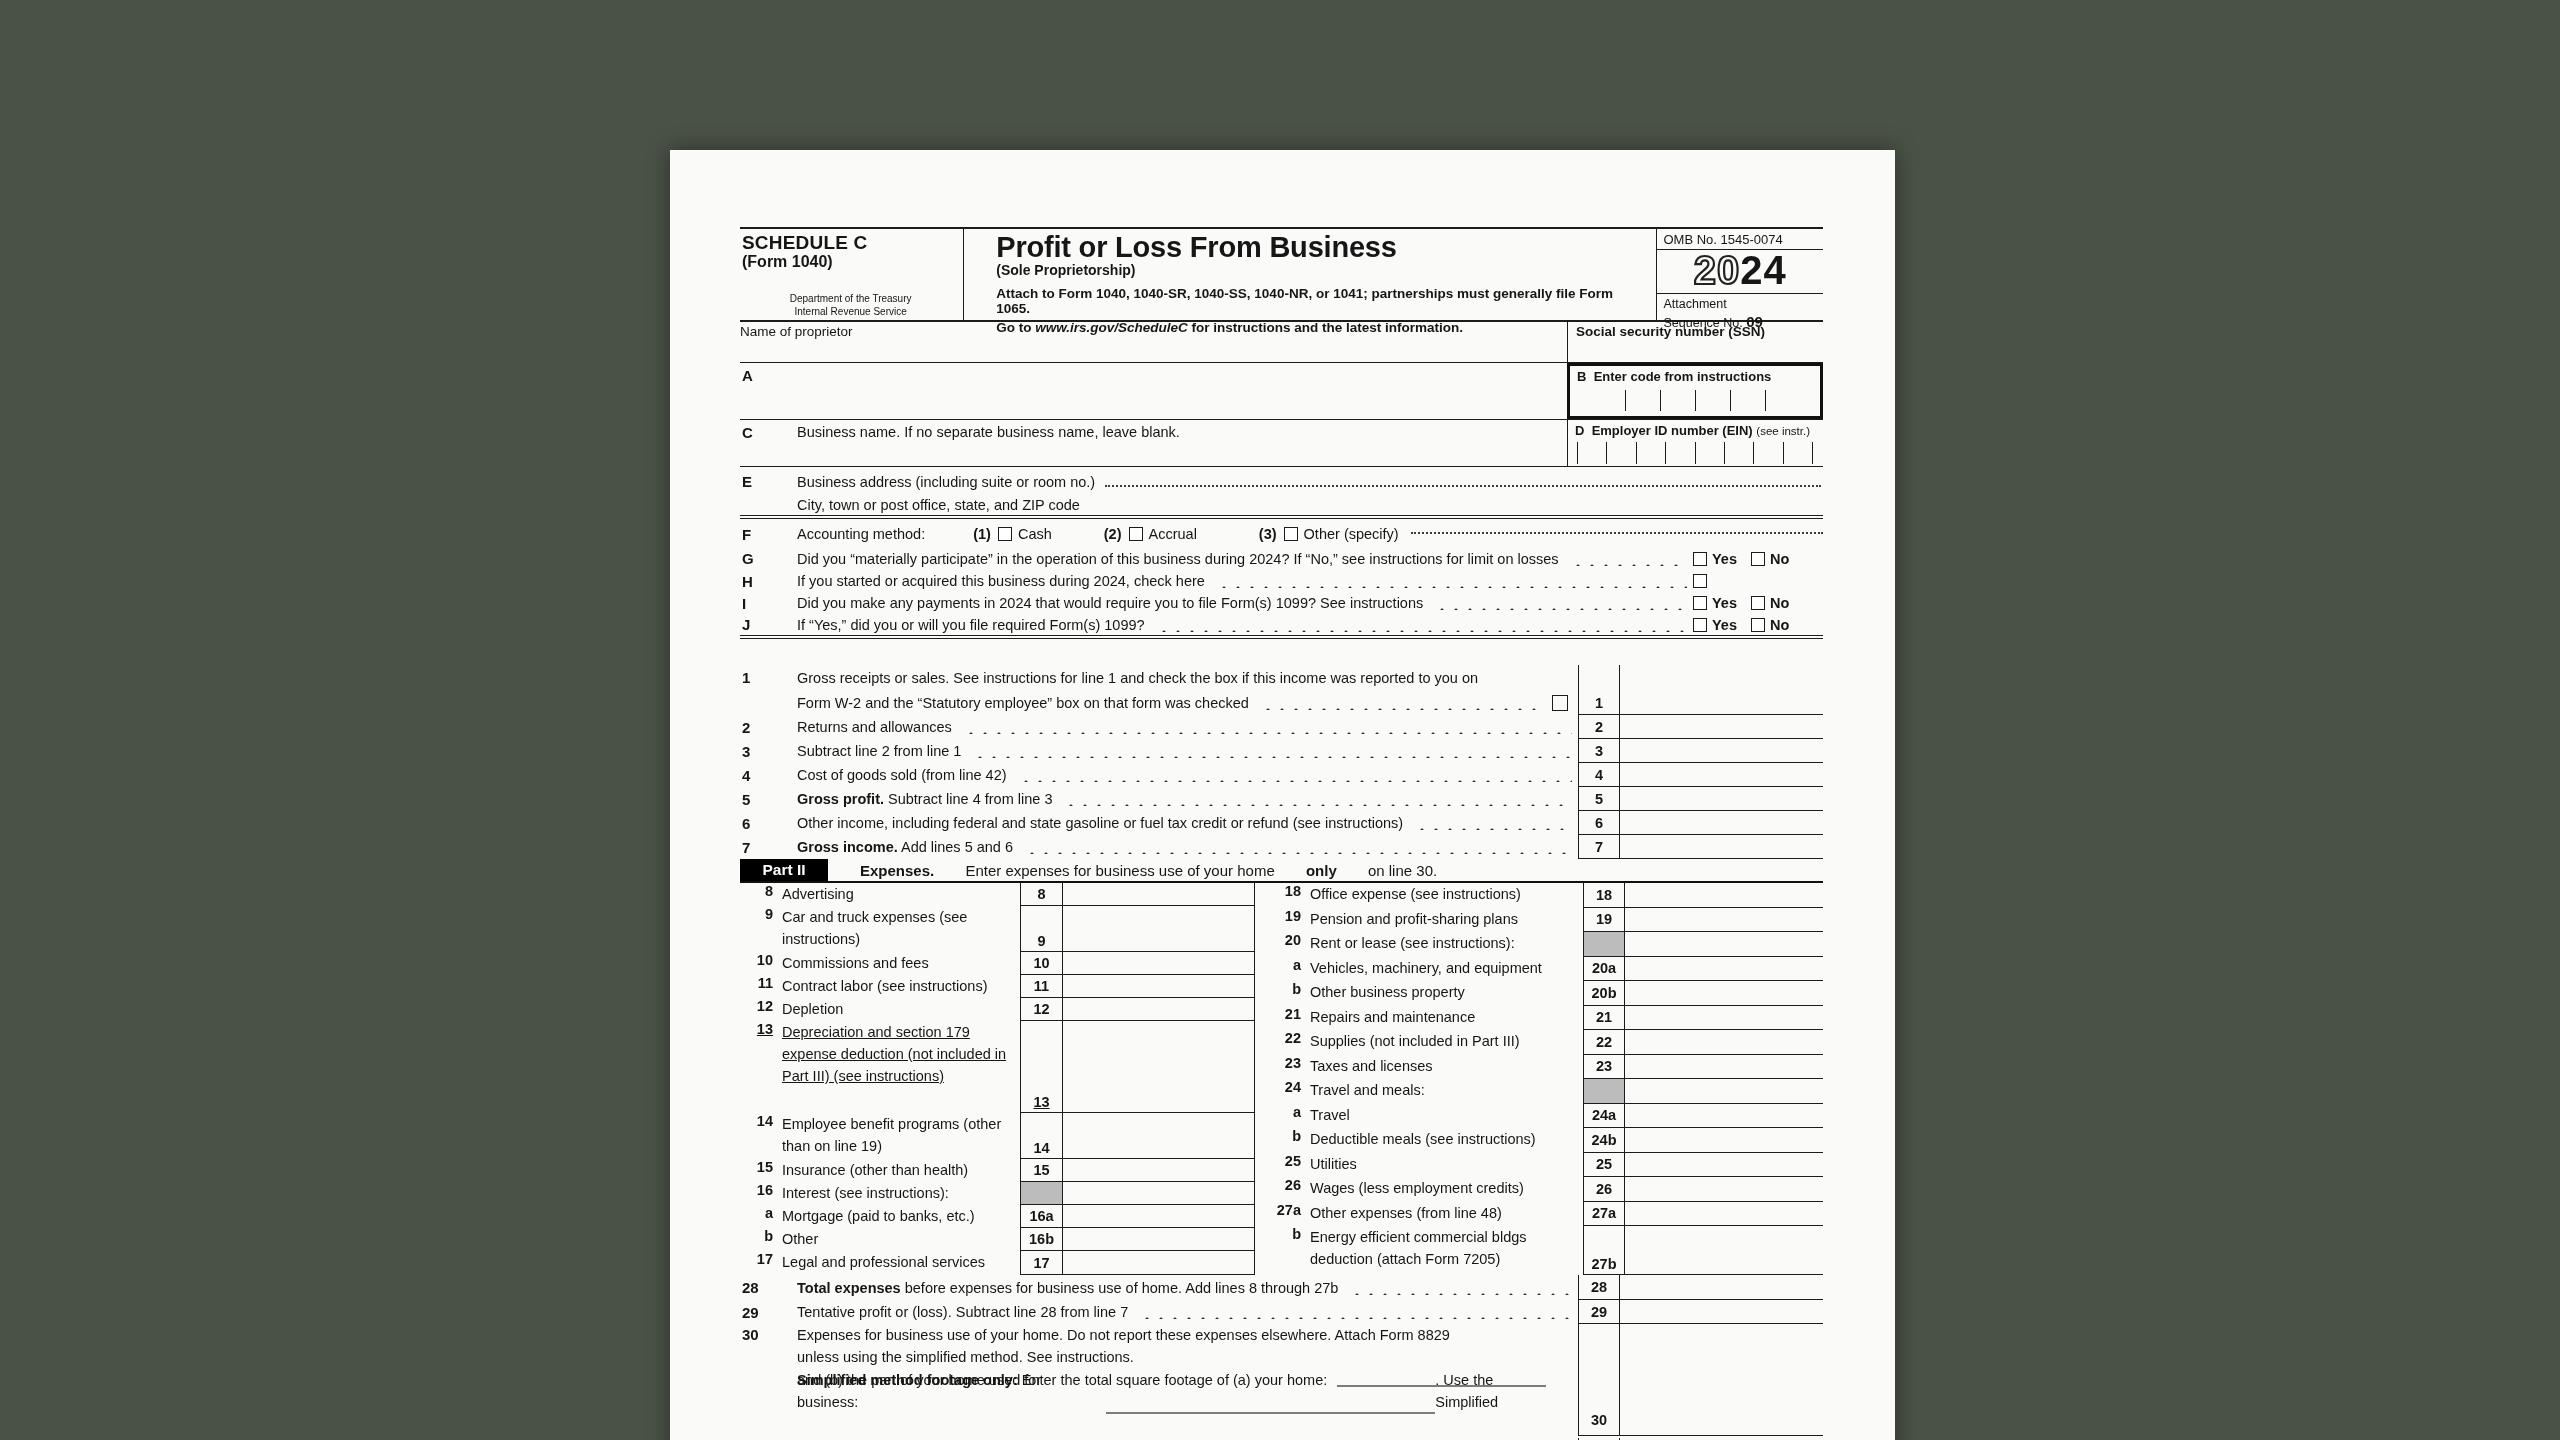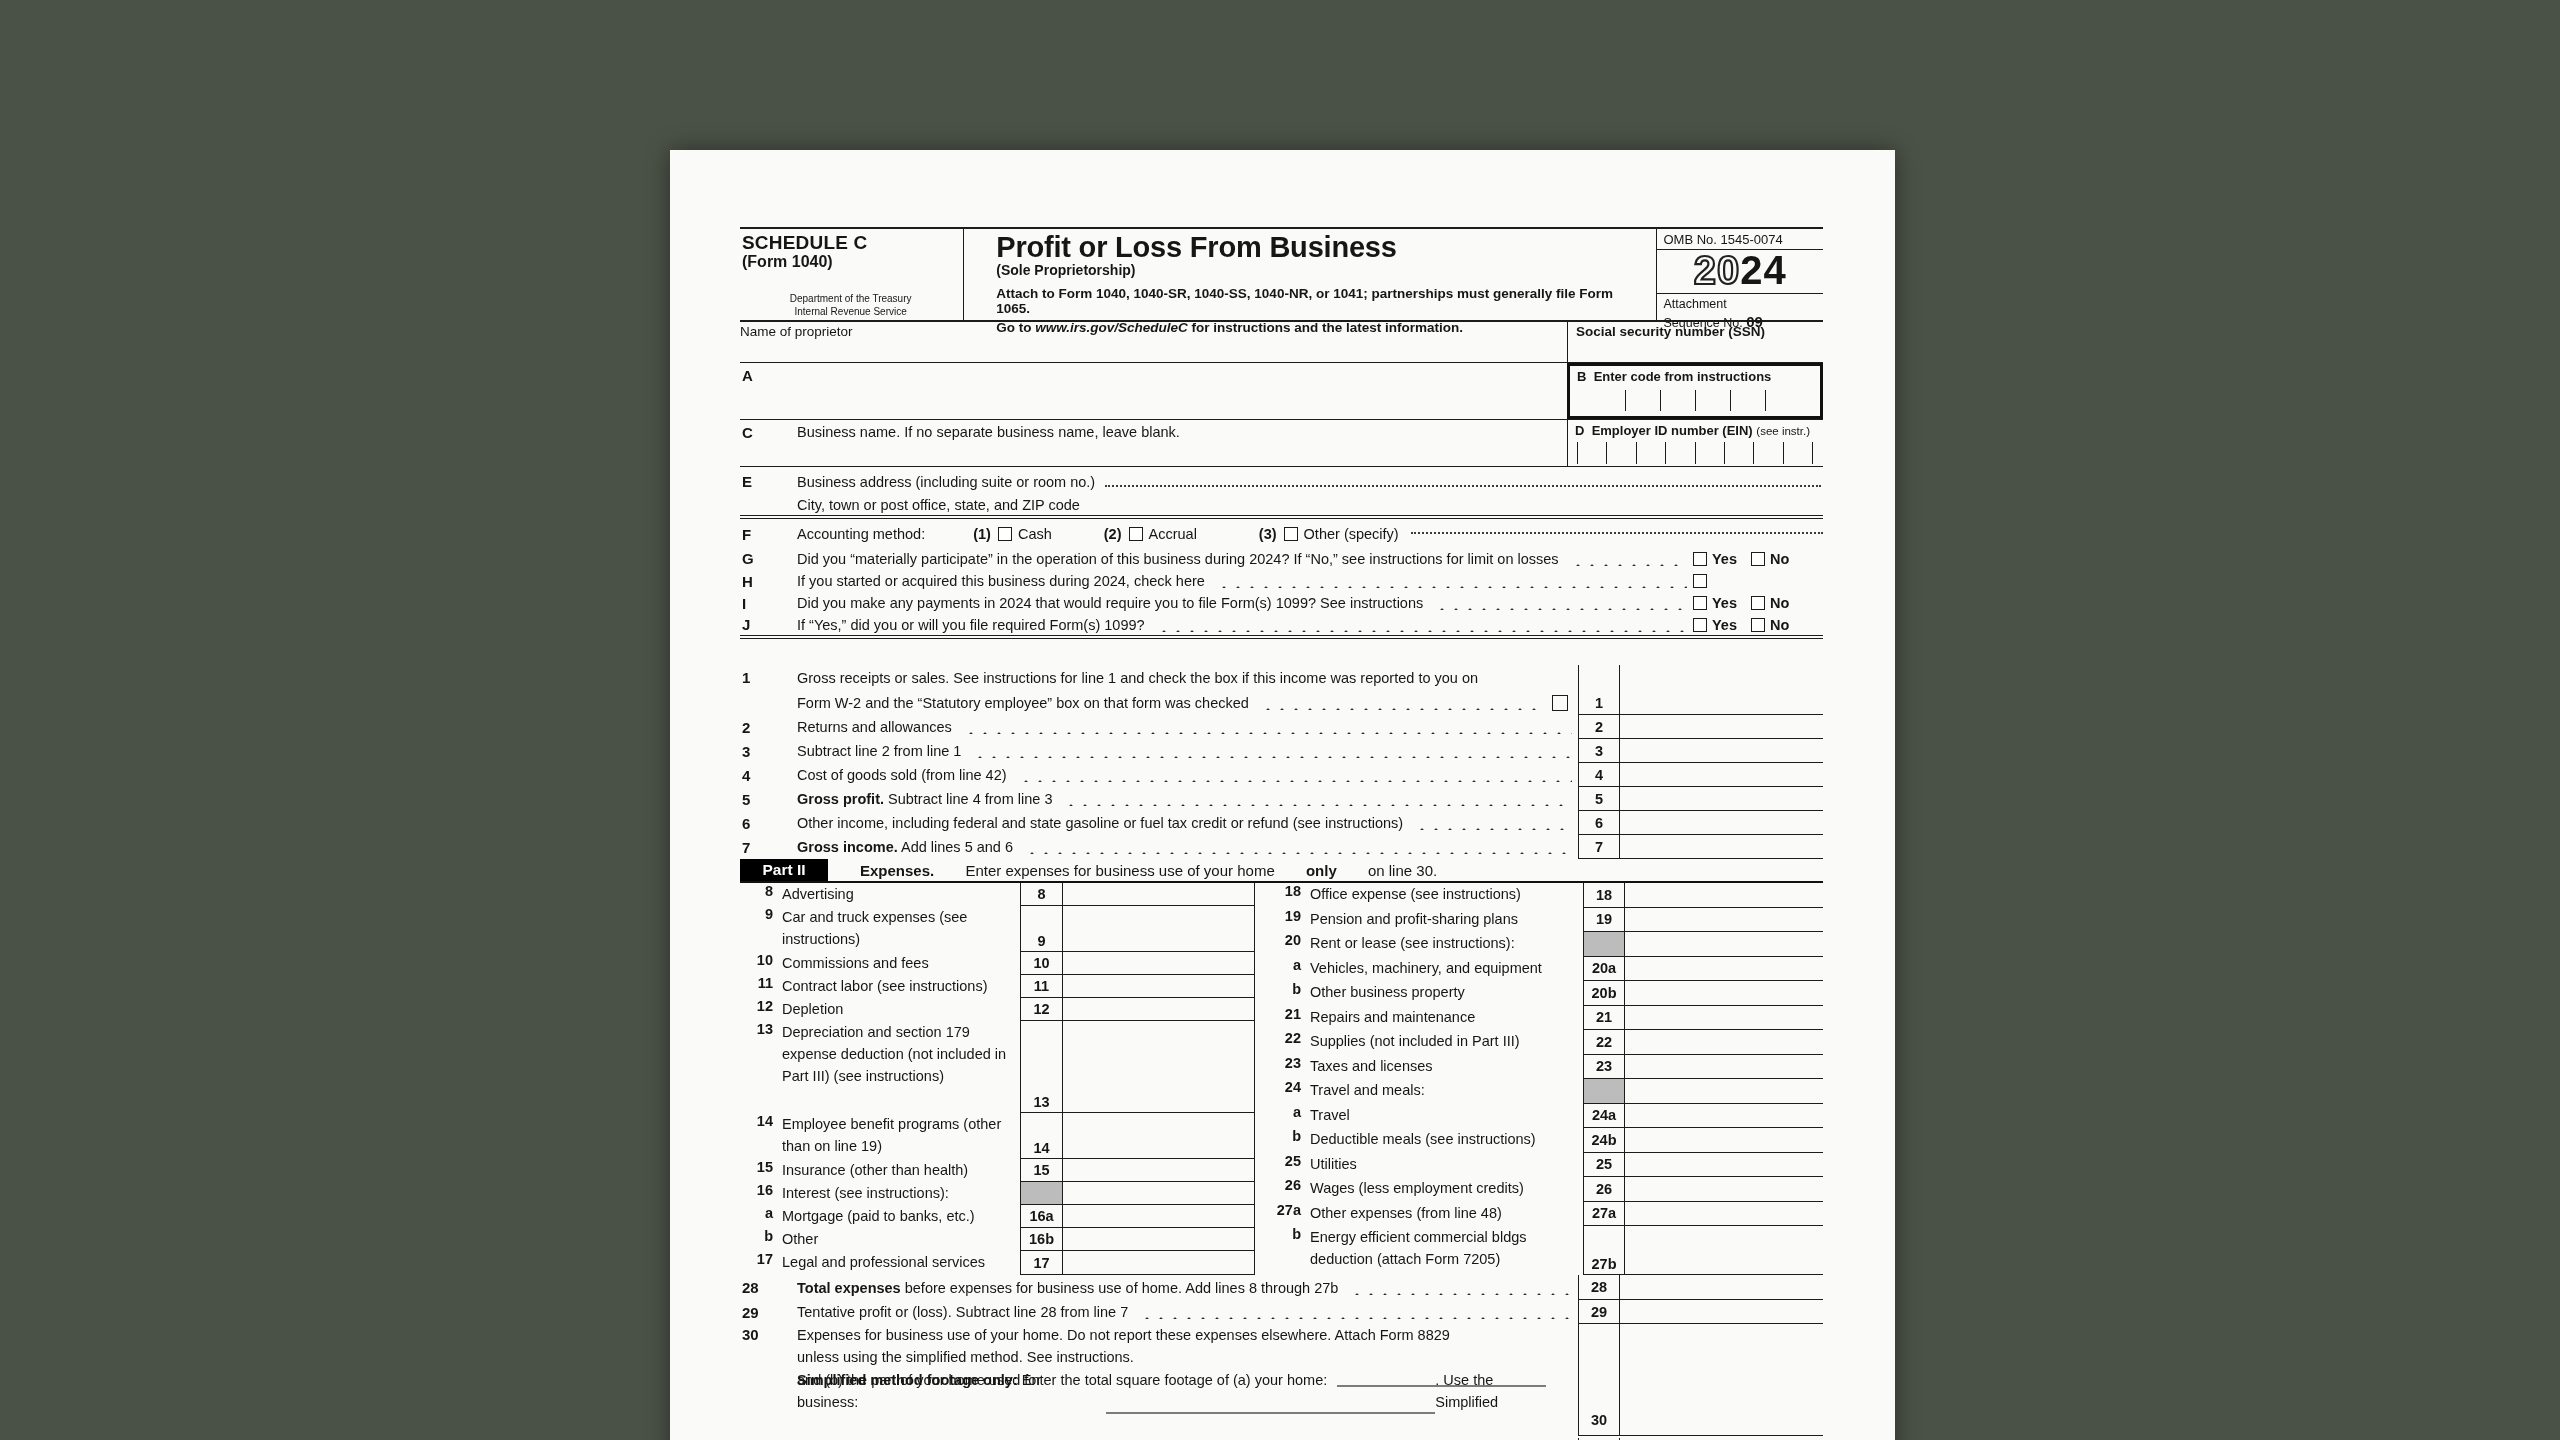--- a/index.html
+++ b/index.html
@@ -88,21 +88,21 @@
   
   .p2grid { top:733px; height:392px; display:flex; }
   .col { display:flex; flex-direction:column; }
   .llab { width:280px; }
   .lnum { width:43px; border-left:1.5px solid #1c1c1c; border-right:1.5px solid #1c1c1c; }
   .lamt { width:192px; border-right:1.5px solid #1c1c1c; }
   .rlab { width:328px; }
   .rnum { width:42px; border-left:1.5px solid #1c1c1c; border-right:1.5px solid #1c1c1c; }
   .ramt { width:198px; }
   .xr { display:flex; font-size:14.5px; }
-  .lr1 { height:23px; } .lr2 { height:46px; } .lr4 { height:92px; } .lr1x { height:24px; }
+  .lr1 { height:23px; } .lr2 { height:46px; } .lr4 { height:92px;text-decoration:underline; } .lr1x { height:24px; }
   .rr1 { height:24.5px; } .rr2 { height:49px; }
   .g2 { width:42px; padding-right:9px; text-align:right; font-weight:bold; flex:none; }
   .g3 { width:55px; padding-right:9px; text-align:right; font-weight:bold; flex:none; }
   .wrap { flex:1; line-height:22px; }
   .ncel { border-bottom:1.5px solid #1c1c1c; display:flex; justify-content:center; font-weight:bold; font-size:14.5px; }
   .ncel span { align-self:center; }
   .ncel.bot span { align-self:flex-end; padding-bottom:2px; }
   .gray { background:#bcbcbc; }
   .acel { border-bottom:1.5px solid #1c1c1c; }
   .leadin { display:inline-block; height:12px; width:56px; background-image:radial-gradient(circle, #2c2c2c 1.4px, transparent 1.7px); background-size:14px 14px; background-repeat:repeat-x; background-position:2px 8px; margin-left:8px; }

